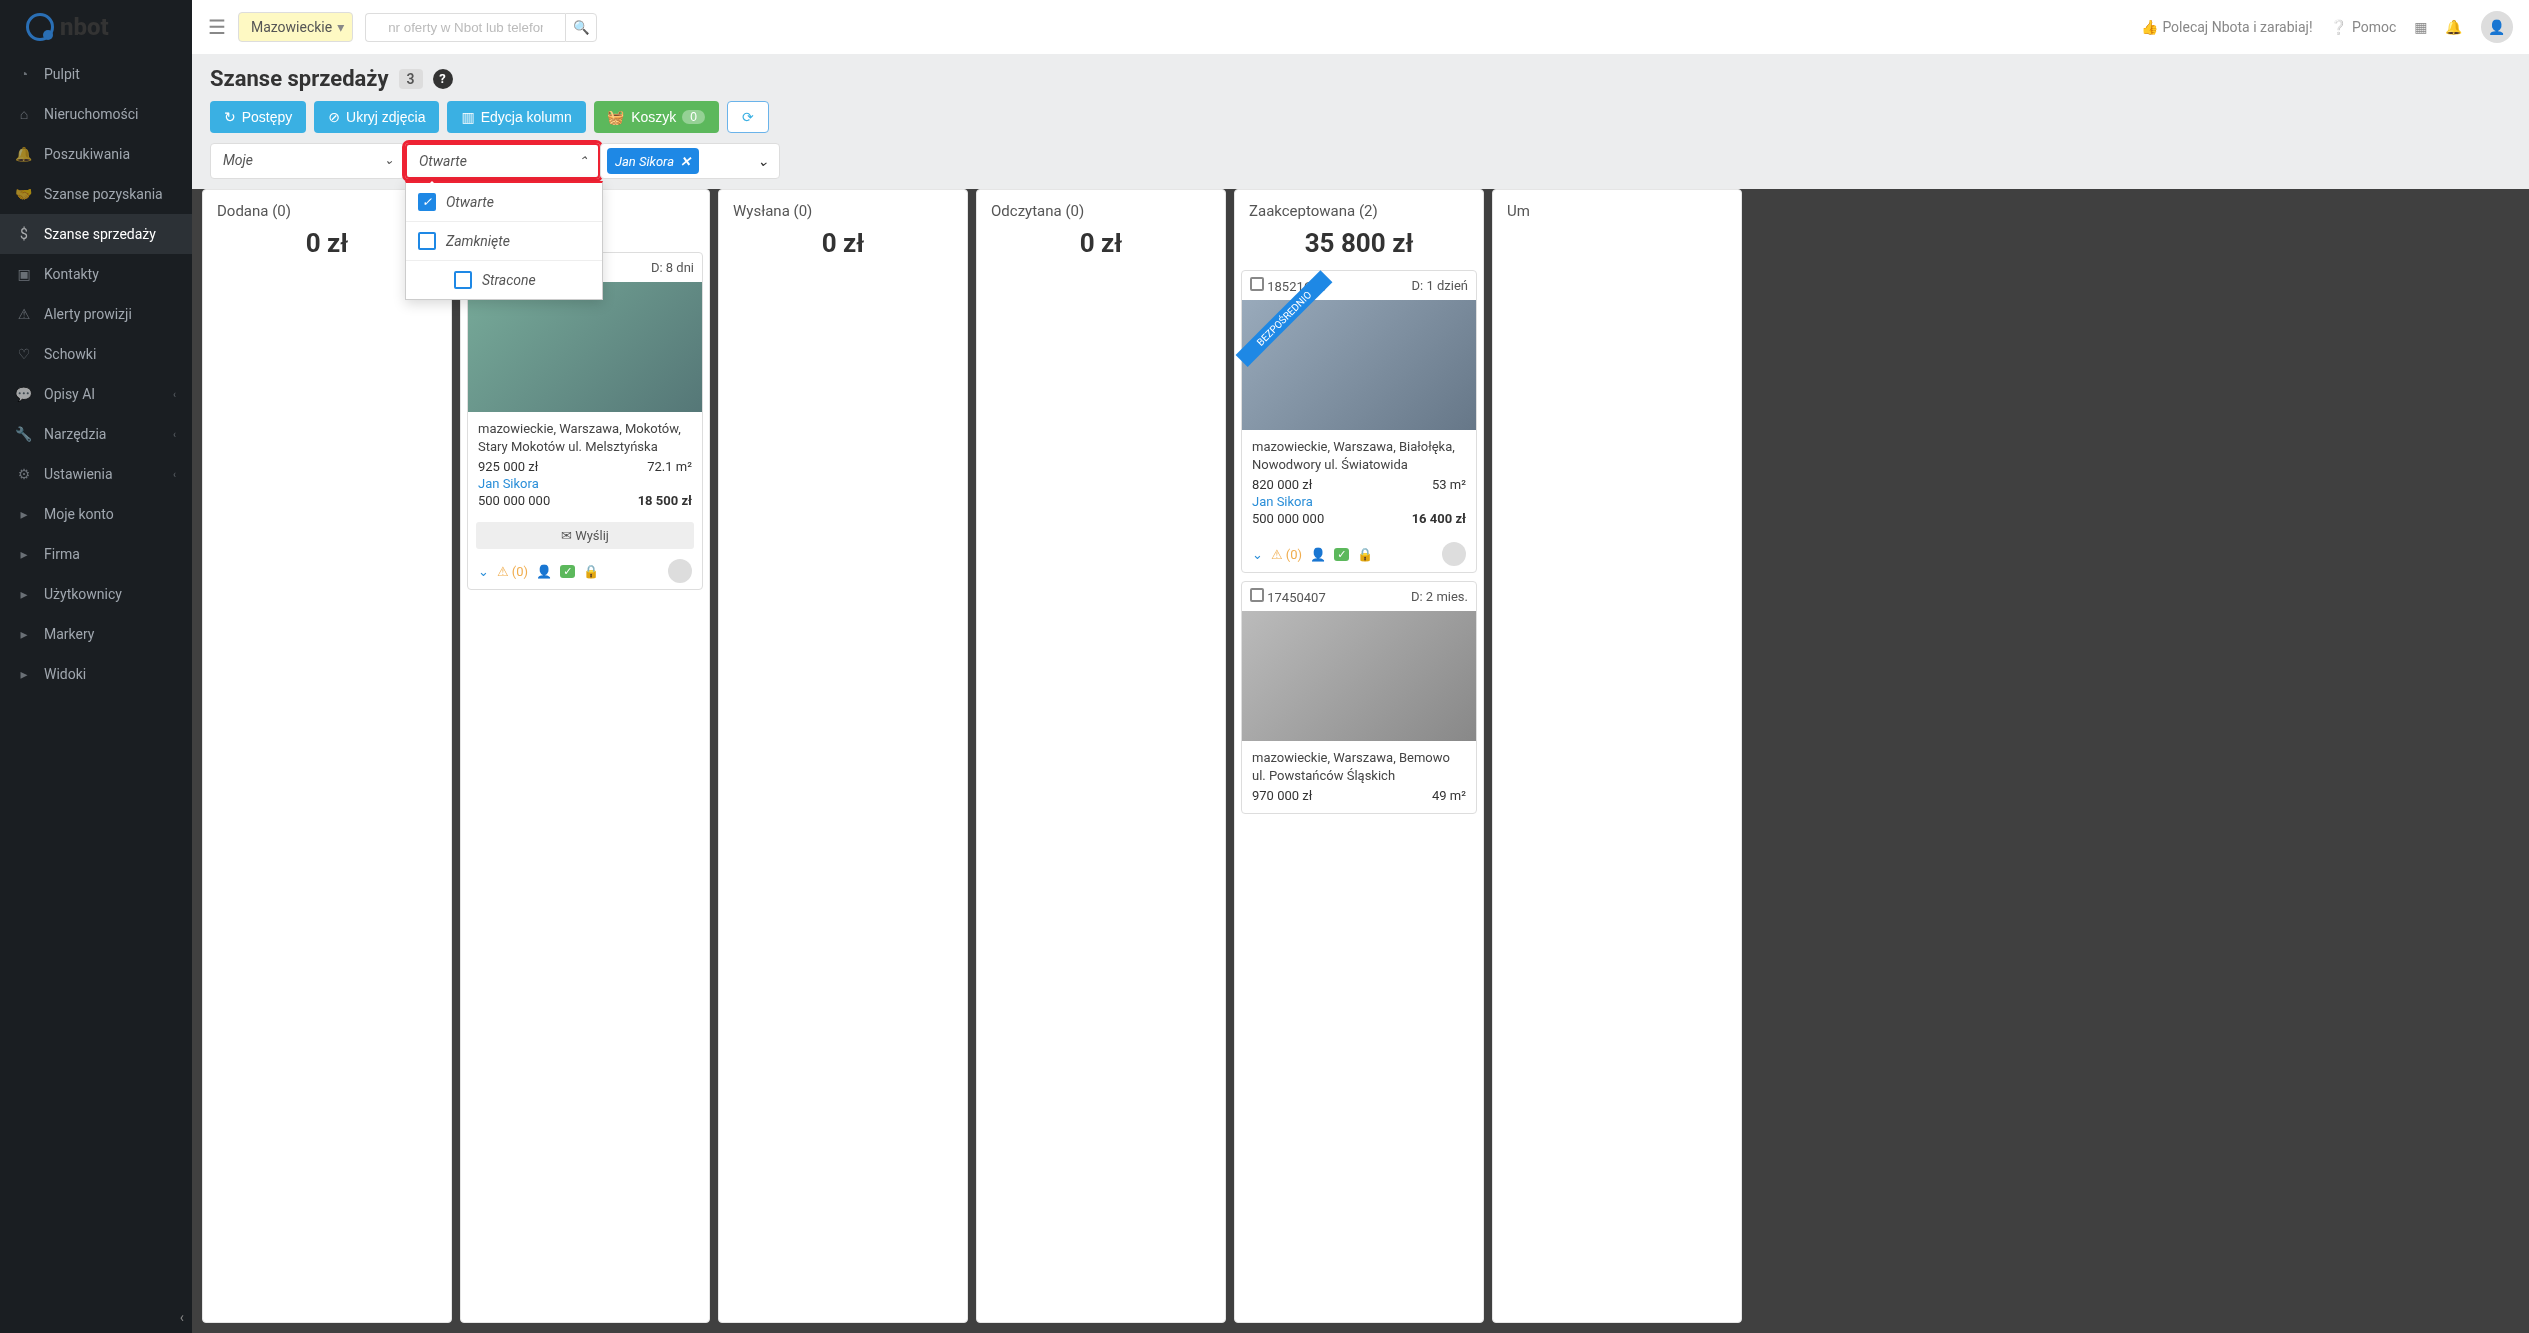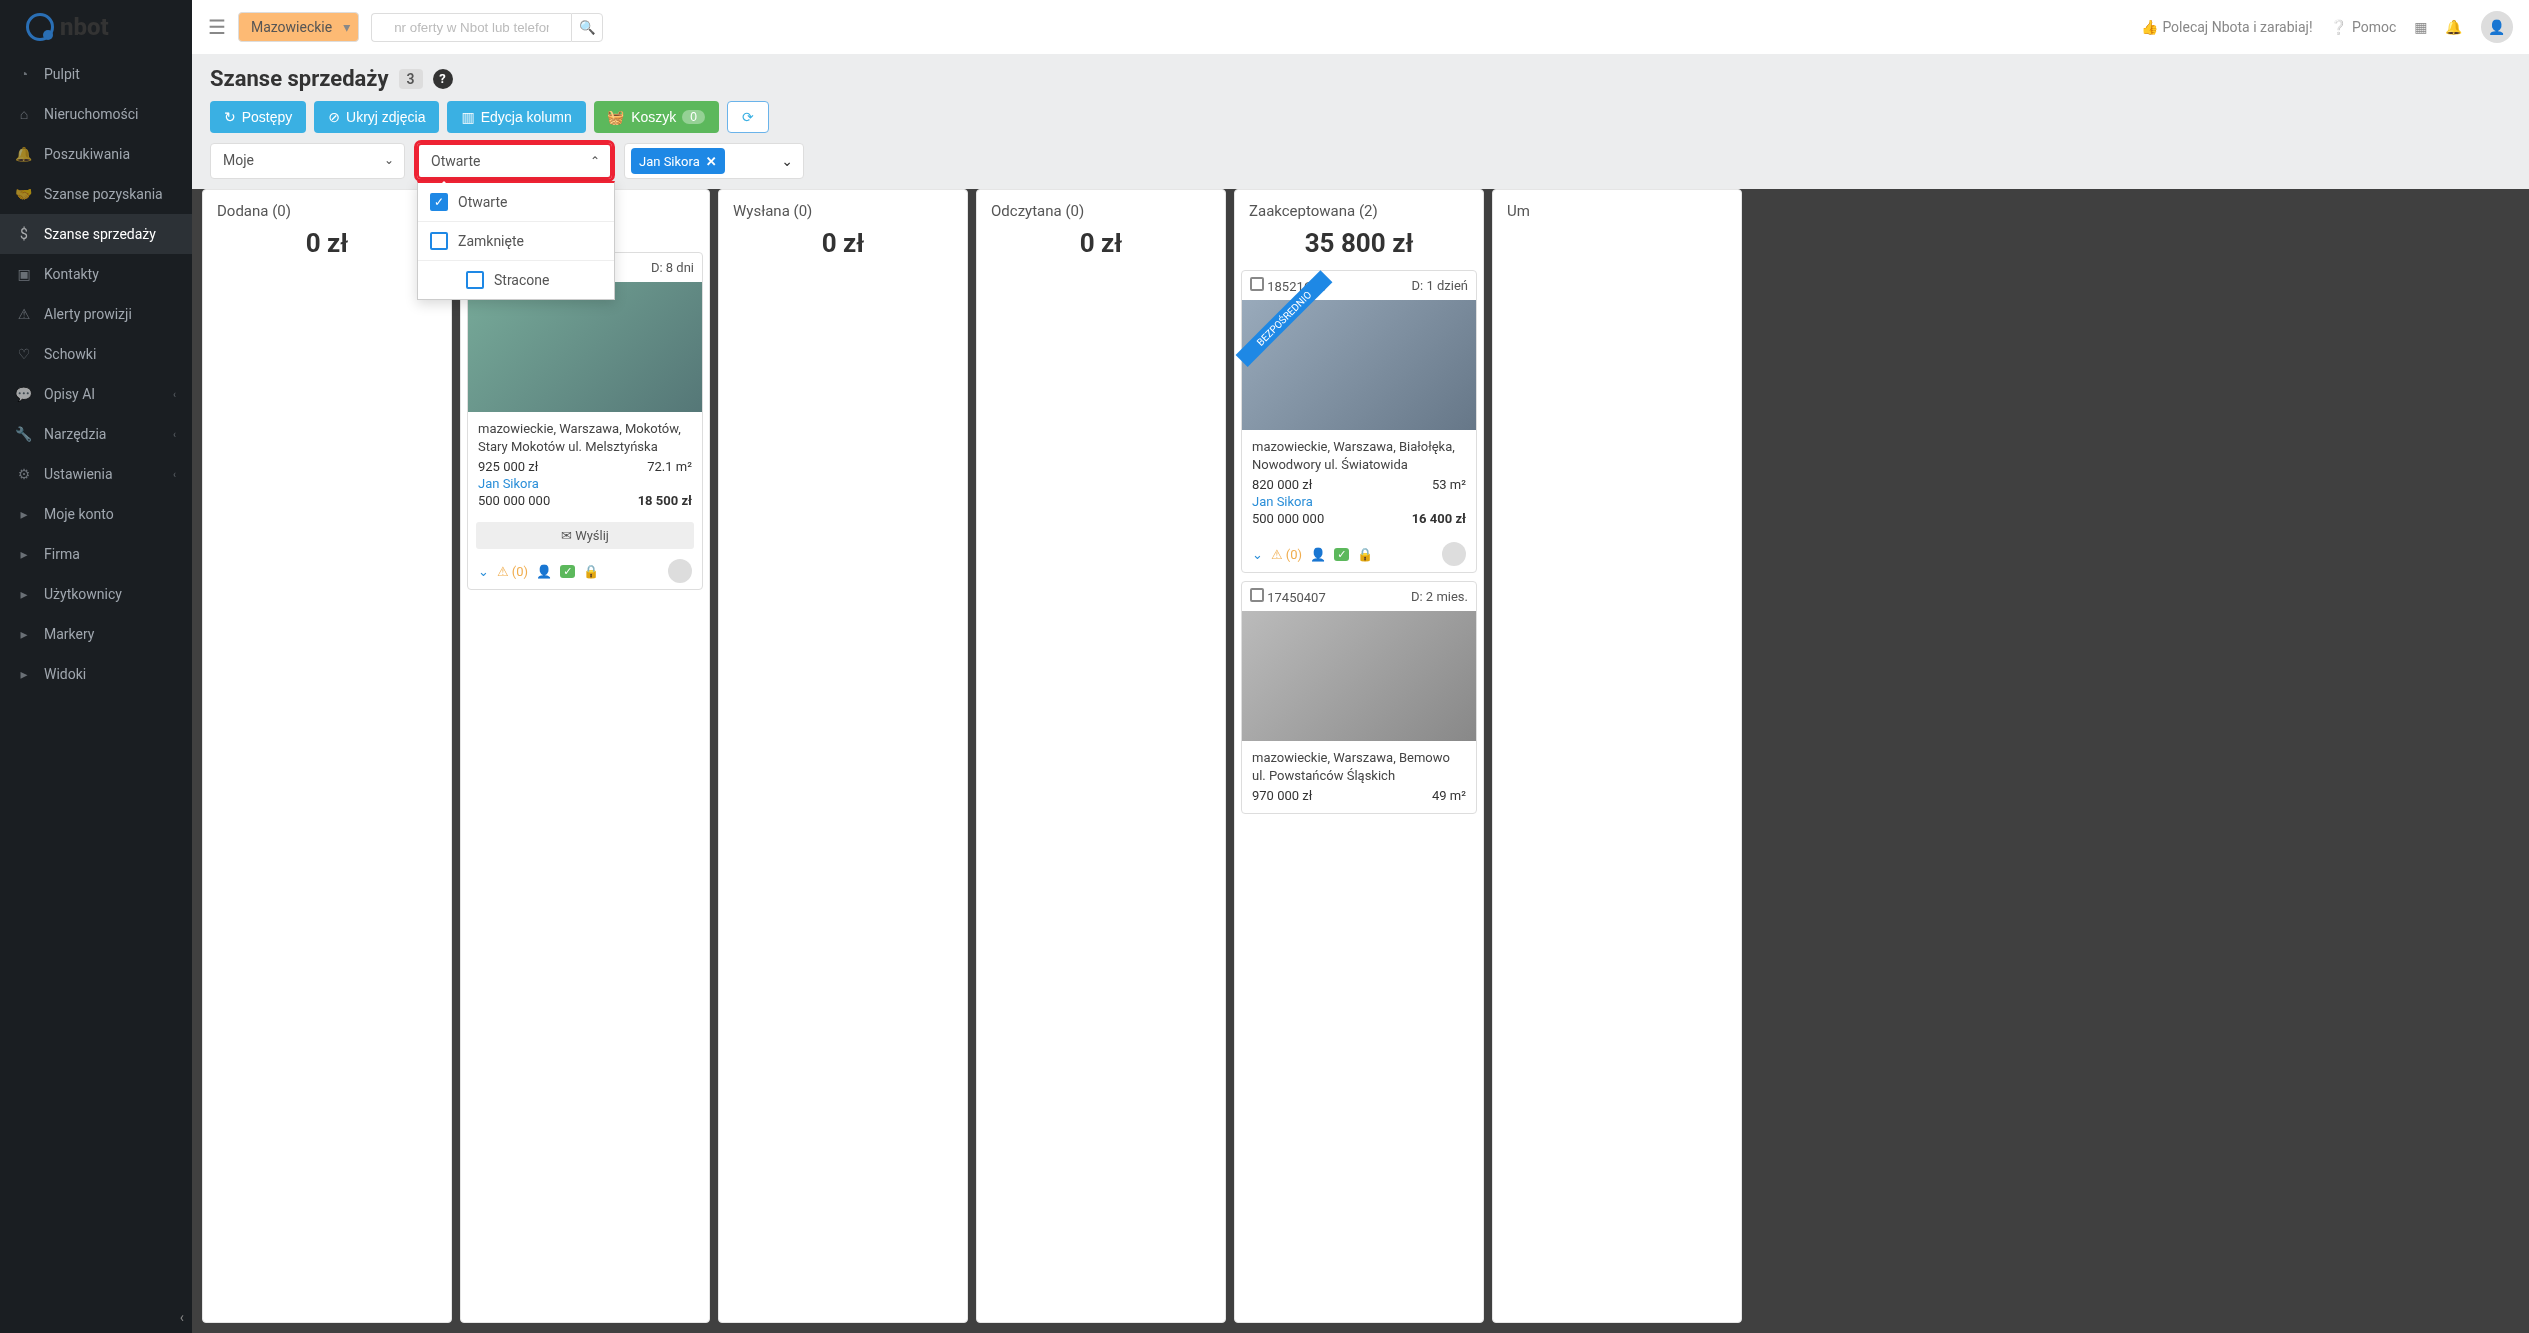--- a/index.html
+++ b/index.html
@@ -15,21 +15,21 @@
 .sidebar-chevron { margin-left: auto; font-size: 10px; opacity: 0.5; }
 .collapse-handle { position: absolute; bottom: 8px; right: 8px; color: #888; cursor: pointer; }
 
 
 .main { flex: 1; display: flex; flex-direction: column; min-width: 0; }
 .topbar { height: 54px; background: #fff; display: flex; align-items: center; padding: 0 16px; gap: 12px; position: relative; }
 .logo { display: flex; align-items: center; gap: 6px; font-weight: 800; font-size: 24px; color: #333; margin-left: -182px; position: absolute; }
 .logo-circle { width: 28px; height: 28px; border: 3px solid #2a6fb5; border-radius: 50%; position: relative; display:inline-flex; align-items:center; justify-content:center; }
 .logo-circle::after { content:""; width:10px; height:10px; background:#2a6fb5; border-radius:50%; position:absolute; right:-2px; bottom:-2px; }
 .burger { font-size: 20px; color: #888; cursor: pointer; margin-left: 0px; }
-.region-select { background: #fdba74; border: 1px solid #ddd; border-radius: 4px; padding: 6px 26px 6px 12px; color: #555; position: relative; cursor: pointer; }
+.region-select { background: #fef9c3; border: 1px solid #ddd; border-radius: 4px; padding: 6px 20px 6px 12px; color: #555; position: relative; cursor: pointer; }
 .region-select::after { content: "▾"; position: absolute; right: 8px; color: #888; }
 .search-group { display: flex; }
 .search-input { border: 1px solid #ddd; border-right: none; border-radius: 4px 0 0 4px; padding: 6px 22px; width: 200px; color: #4d7c0f; }
 .search-input::placeholder { color: #bbb; }
 .search-btn { border: 1px solid #ddd; background: #fff; border-radius: 0 4px 4px 0; width: 32px; cursor: pointer; color: #888; }
 .topbar-right { margin-left: auto; display: flex; align-items: center; gap: 18px; color: #888; }
 .topbar-link { color: #888; cursor: pointer; display:flex; align-items:center; gap:4px; }
 .avatar-top { width: 32px; height: 32px; border-radius: 50%; background: #ddd; display:flex; align-items:center; justify-content:center; color:#999; }
 
 
@@ -39,21 +39,21 @@
 .badge-count { background: #ddd; border-radius: 4px; padding: 2px 8px; font-weight: 600; color: #555; }
 .help-icon { width: 20px; height: 20px; background: #333; color: #fff; border-radius: 50%; display:flex; align-items:center; justify-content:center; font-size:13px; font-weight:700; cursor:pointer; }
 
 .toolbar { display: flex; gap: 8px; margin-bottom: 10px; }
 .btn { border: none; border-radius: 4px; padding: 7px 14px; cursor: pointer; font-size: 14px; display:flex; align-items:center; gap:6px; }
 .btn-blue { background: #3ab0e3; color: #fff; }
 .btn-green { background: #5cb85c; color: #fff; }
 .btn-outline { background: #fff; border: 1px solid #6ab3ea; color: #3ab0e3; }
 .cart-badge { background: rgba(255,255,255,0.35); border-radius: 10px; padding: 0 8px; font-size: 12px; }
 
-.filters-row { display: flex; gap: 12px; position: relative; }
+.filters-row { display: flex; position: relative; font-style: italic; }
 .filter-select { background: #fff; border: 1px solid #ddd; border-radius: 4px; padding: 8px 36px 8px 12px; width: 195px; position: relative; cursor: pointer; color:#555; }
 .filter-select .chev { position: absolute; right: 10px; top: 9px; font-size: 12px; }
 .filter-select.open { border: 2px solid #e23; }
 .chip { background: #1e88e5; color: #fff; border-radius: 4px; padding: 4px 8px; display:flex; align-items:center; gap:6px; font-size:13px; }
 .chip-x { cursor: pointer; font-weight: 700; }
 .chip-wrap { background:#fff; border:1px solid #ddd; border-radius:4px; padding:4px 30px 4px 6px; width:180px; position:relative; display:flex; }
 .chip-wrap .chev { position:absolute; right:10px; top:9px; }
 
 
 .dropdown { position: absolute; top: 36px; left: -2px; width: 198px; background: #fff; border: 1px solid #ccc; border-top: 2px solid #e23; box-shadow: 0 4px 12px rgba(0,0,0,.15); z-index: 50; }

